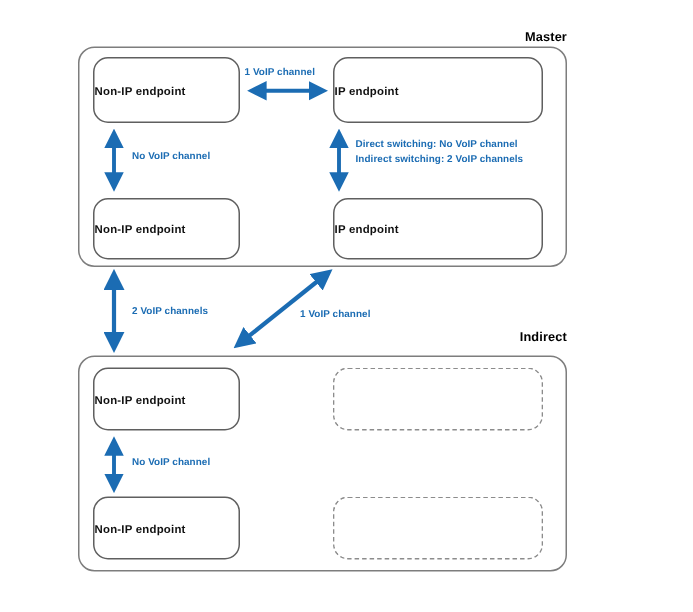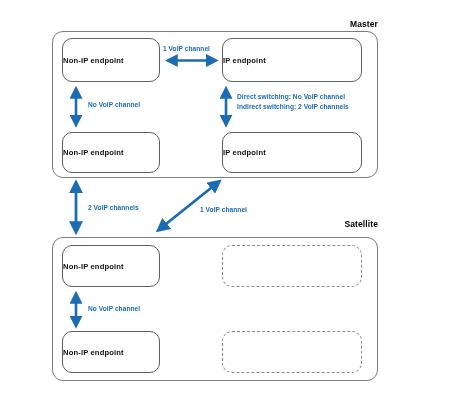--- a/index.html
+++ b/index.html
@@ -118,21 +118,21 @@
 
   <div class="alabel" style="left:88px;top:100px;">No VoIP channel</div>
 
   <div class="alabel" style="left:237px;top:92px;">Direct switching: No VoIP channel</div>
   <div class="alabel" style="left:237px;top:102px;">Indirect switching: 2 VoIP channels</div>
 
   <div class="alabel" style="left:88px;top:203px;">2 VoIP channels</div>
 
   <div class="alabel" style="left:200px;top:205px;">1 VoIP channel</div>
 
-  <div class="group-label" style="left:268px;top:219px;width:110px;">Satellite</div>
+  <div class="group-label" style="left:268px;top:219px;width:110px;">Indirect</div>
 
   <div class="group" style="left:52px;top:237px;width:326px;height:144px;"></div>
 
   <div class="node" style="left:62px;top:245px;width:98px;height:42px;">
     <span>Non-IP endpoint</span>
   </div>
 
   <div class="node ghost" style="left:222px;top:245px;width:140px;height:42px;">
     <span></span>
   </div>

